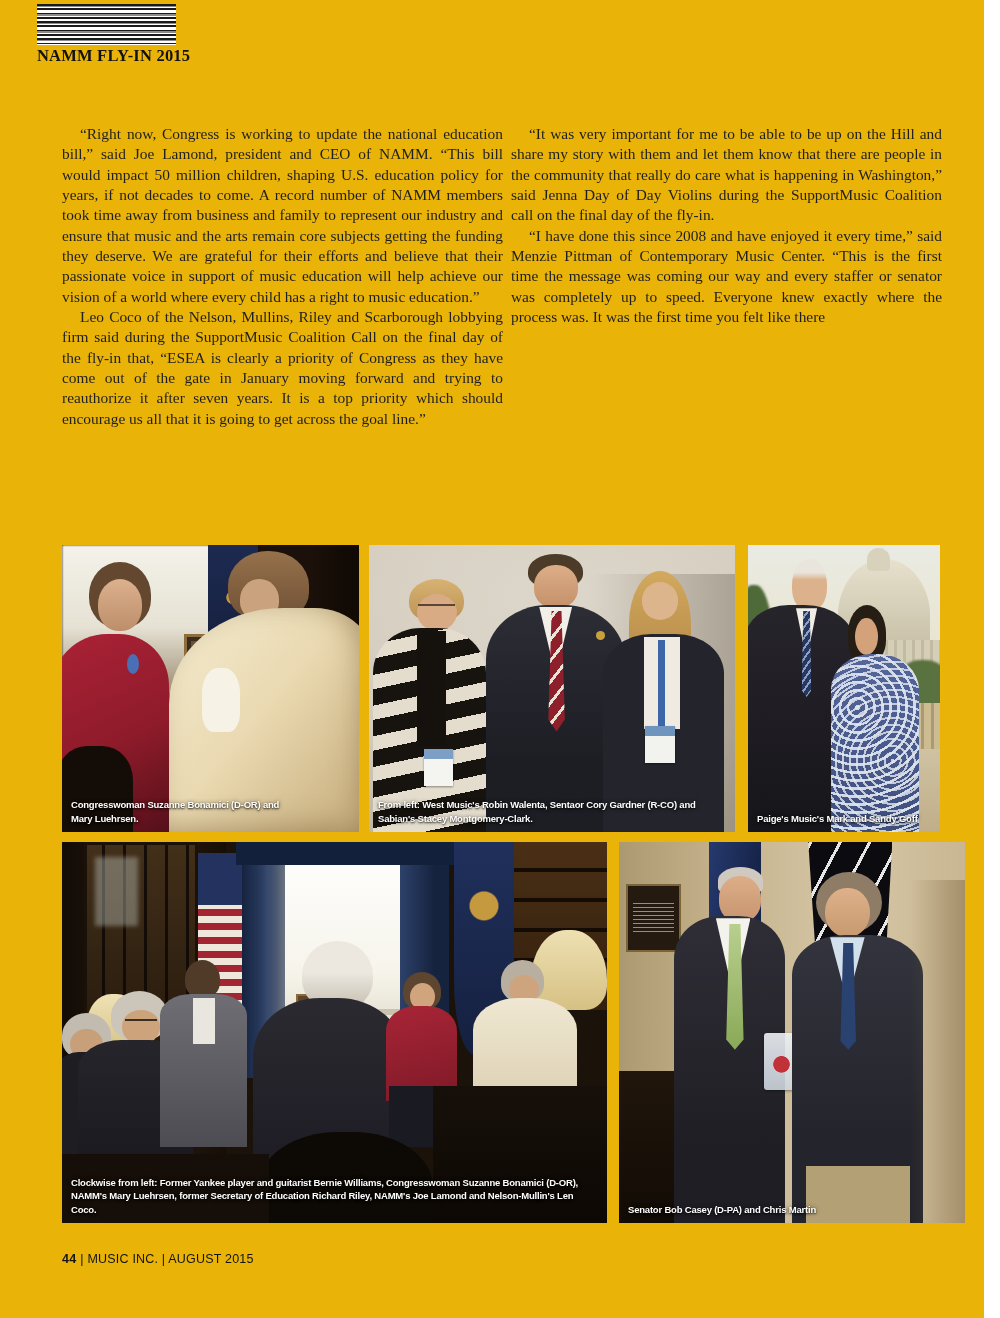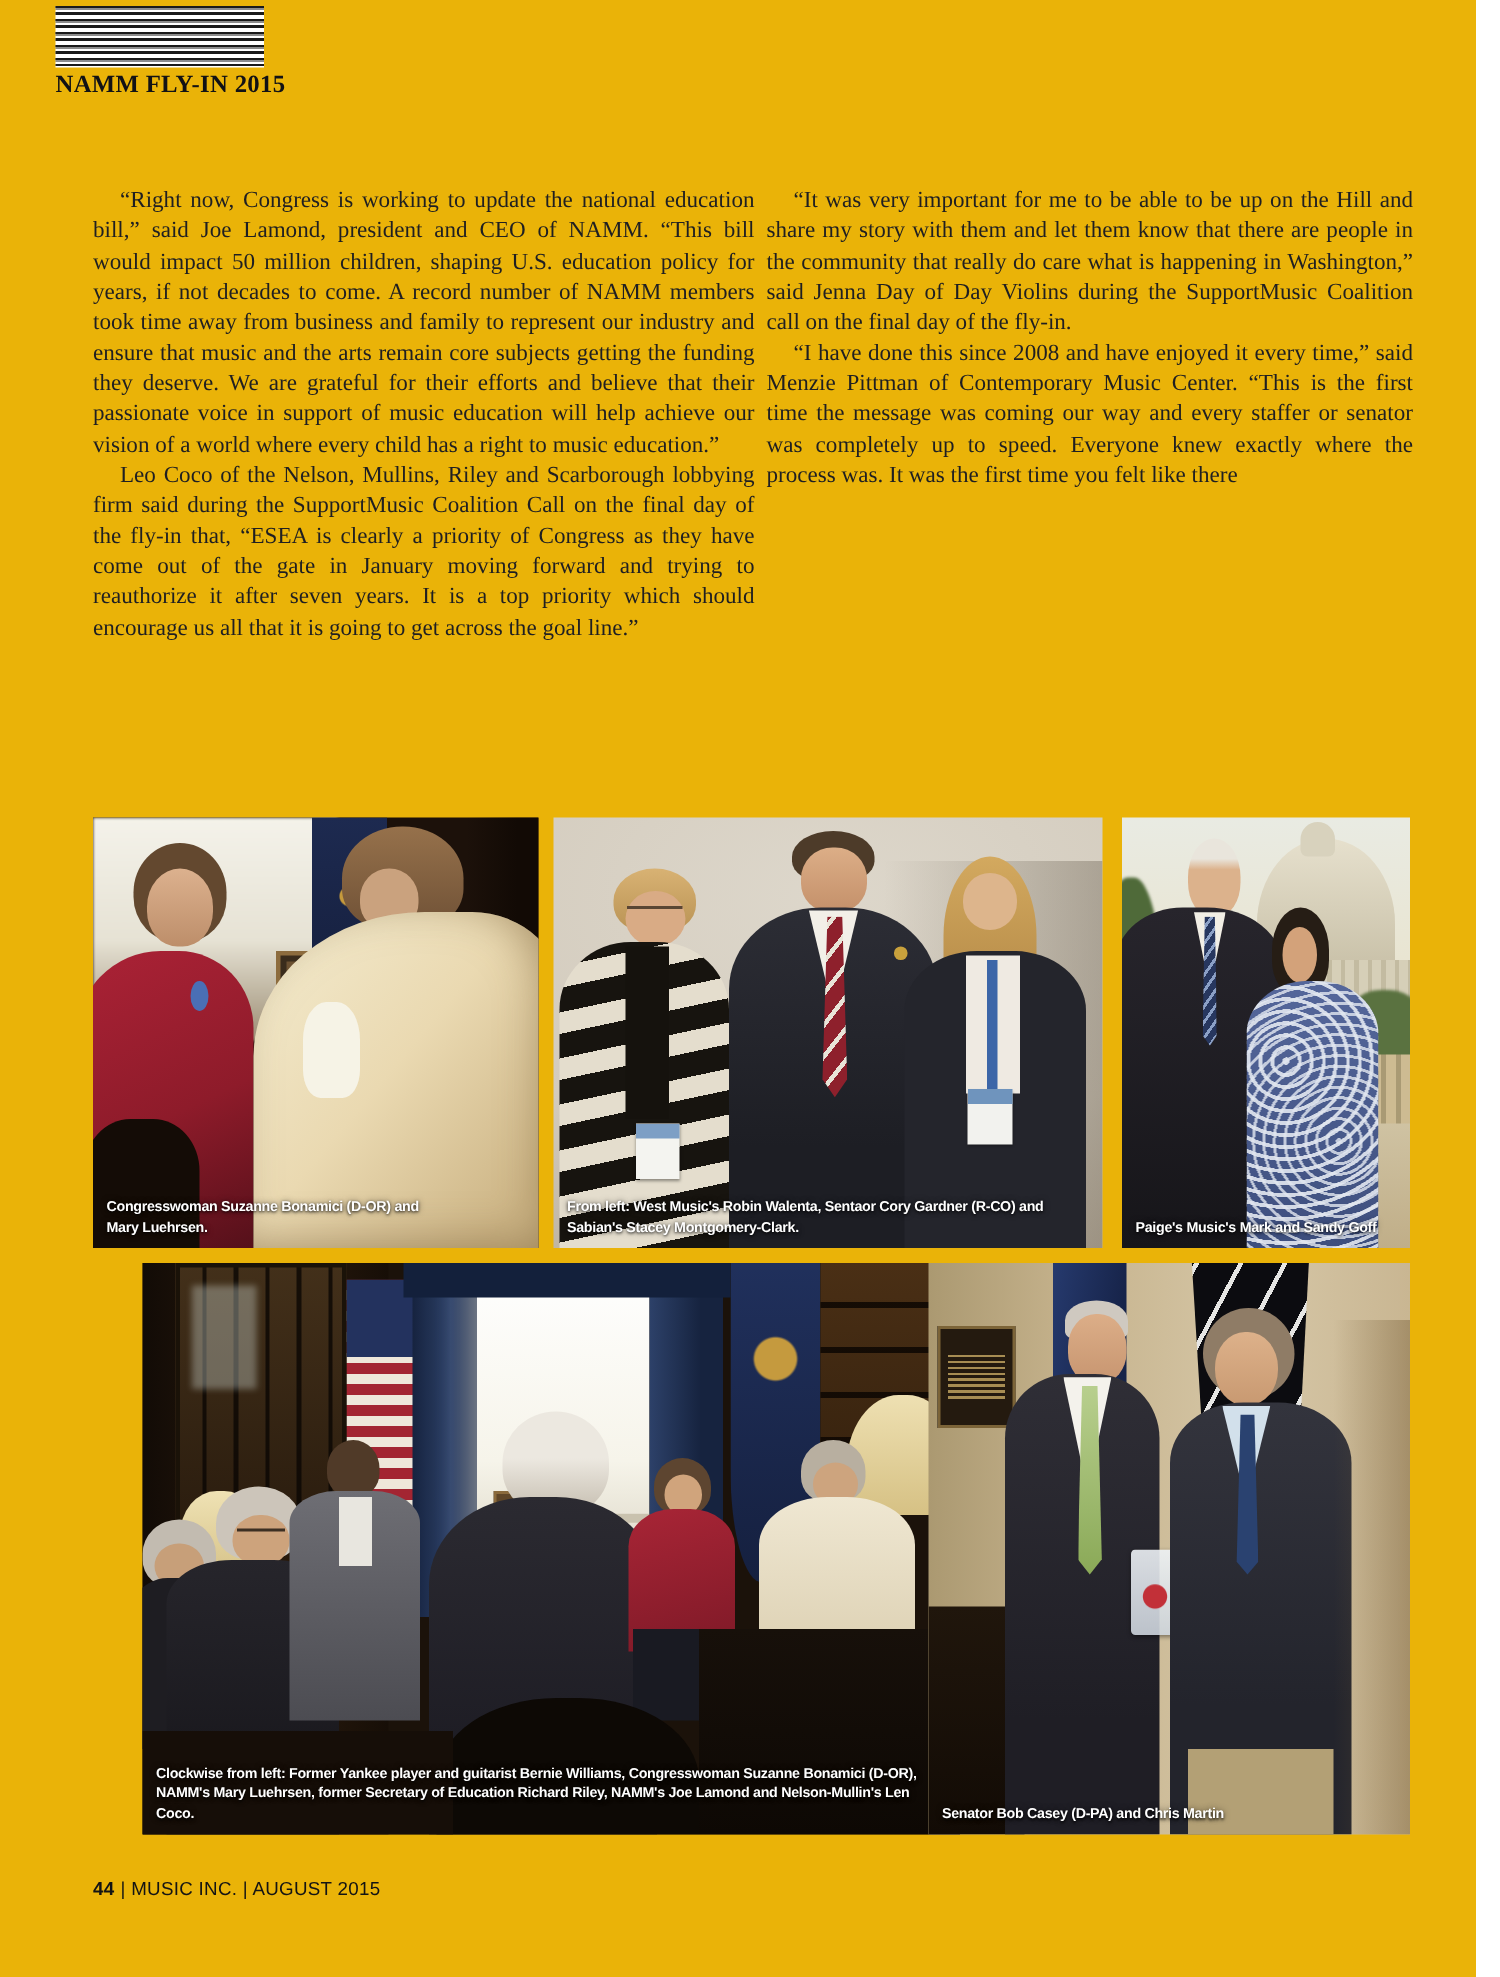--- a/index.html
+++ b/index.html
@@ -28,21 +28,21 @@
   .ph div{position:absolute;}
   .ph figcaption{position:absolute;left:9px;bottom:7px;z-index:40;color:#fff;
     font-family:"Liberation Sans","DejaVu Sans",sans-serif;font-weight:700;
     font-size:9.5px;line-height:13.5px;letter-spacing:-.2px;
     text-shadow:0 1px 2px rgba(0,0,0,.85),0 0 4px rgba(0,0,0,.5);}
   figure{margin:0;}
 
   #p1{left:62px;top:545px;width:297px;height:287px;background:#1c110a;}
   #p2{left:369px;top:545px;width:366px;height:287px;}
   #p3{left:748px;top:545px;width:192px;height:287px;}
-  #p4{left:62px;top:842px;width:545px;height:381px;background:#1b120a;margin-left:33px;}
+  #p4{left:62px;top:842px;width:545px;height:381px;background:#1b120a;}
   #p5{left:619px;top:842px;width:321px;height:381px;}
 
   
   #p1 .window{left:0;top:0;width:55%;height:52%;
     background:linear-gradient(180deg,#f4f2ea 0%,#e6e2d4 55%,#9b8c72 100%);filter:blur(1px);}
   #p1 .flag{left:49%;top:0;width:17%;height:48%;
     background:radial-gradient(circle at 50% 38%,#c69a3c 0 7%,rgba(0,0,0,0) 8%),
                radial-gradient(circle at 45% 62%,#b98f34 0 6%,rgba(0,0,0,0) 7%),
                linear-gradient(180deg,#1d2a50,#141d3a);}
   #p1 .frame{left:41%;top:31%;width:11%;height:20%;background:#6b5031;
@@ -229,21 +229,21 @@
   #p4 .chair-center{left:36%;top:76%;width:32%;height:24%;background:#0d0905;
     border-radius:46% 46% 0 0 / 60% 60% 0 0;}
   #p4 .chair-right{left:68%;top:64%;width:32%;height:36%;
     background:linear-gradient(180deg,#17100a,#0d0804);}
   #p4 .floor-left{left:0;top:82%;width:38%;height:18%;background:#160e08;}
 
   
   #p5{background:linear-gradient(90deg,#b2a078 0%,#c8b astra 0);
       background:linear-gradient(90deg,#ab9971 0%,#c6b38d 30%,#d6c7a7 68%,#cbb favourite 0);
       background:linear-gradient(90deg,#ab9971 0%,#c6b38d 30%,#d6c7a7 68%,#c9b astray 0);
-      background:linear-gradient(90deg,#ab9971 0%,#c6b38d 30%,#d6c7a7 68%,#c9b692 100%);}
+      background:linear-gradient(90deg,#ab9971 0%,#c6b38d 30%,#d6c7a7 68%,#c9b692 100%);padding-left:25px;}
   #p5 .plaque{left:2%;top:11%;width:16%;height:18%;background:#241a0f;
     box-shadow:inset 0 0 0 2px #7c6438;}
   #p5 .plaque-text{left:4%;top:16%;width:12%;height:8%;
     background:repeating-linear-gradient(180deg,rgba(200,170,100,.8) 0 1.5px,rgba(0,0,0,0) 1.5px 4px);}
   #p5 .dark-desk{left:0;top:60%;width:20%;height:40%;
     background:linear-gradient(180deg,#20160c,#120b05);}
   #p5 .blue-flag{left:26%;top:0;width:15%;height:36%;
     background:linear-gradient(100deg,#263a6e 0%,#17244a 70%);
     border-radius:0 0 40% 30%;}
   #p5 .black-flag{left:52%;top:0;width:27%;height:52%;

